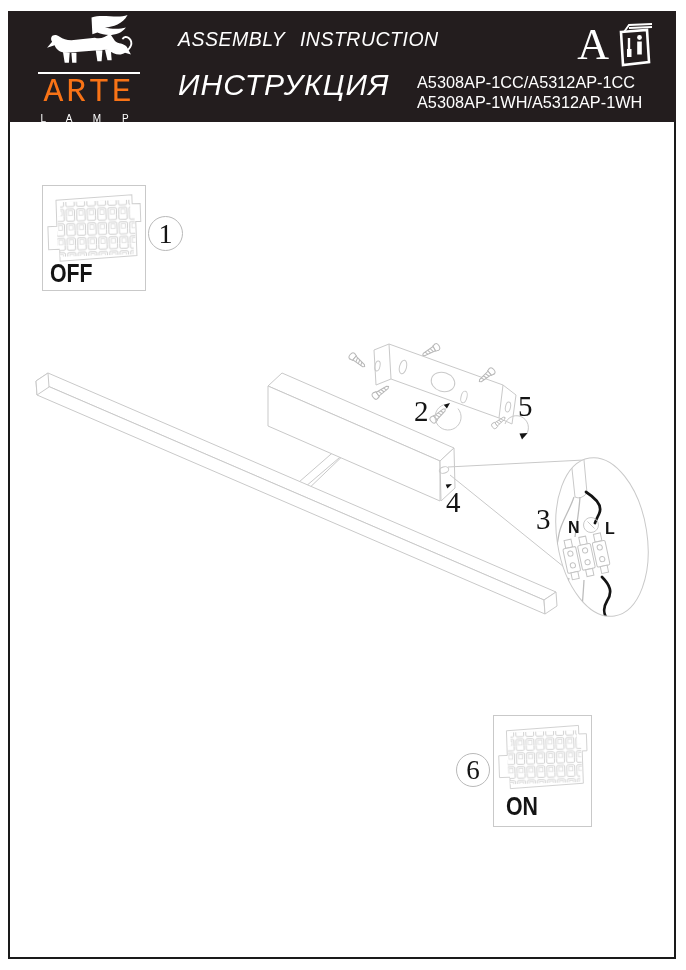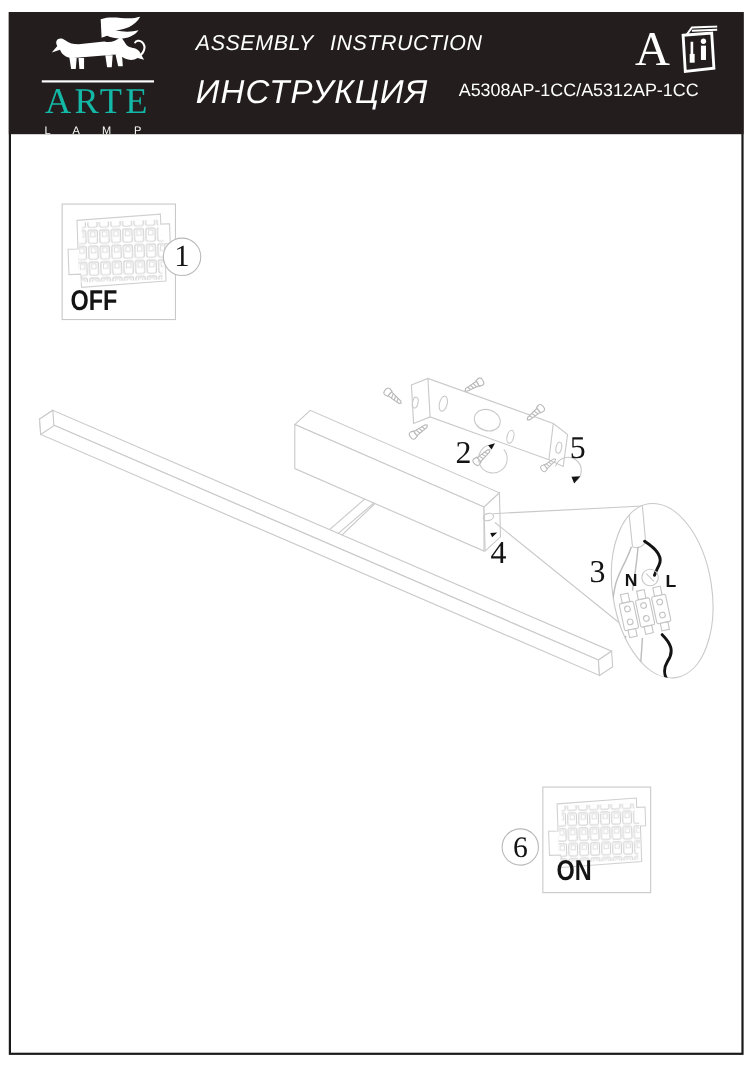--- a/index.html
+++ b/index.html
@@ -5,34 +5,34 @@
   html,body{margin:0;padding:0;background:#fff;}
   .page{position:relative;width:686px;height:970px;background:#ffffff;
         font-family:"Liberation Sans",sans-serif;overflow:hidden;}
   .frame{position:absolute;left:8px;top:11px;width:668px;height:948px;
          border:2px solid #1a1a1a;box-sizing:border-box;}
   
   .header{position:absolute;left:8px;top:11px;width:668px;height:111px;
           background:#231d1e;color:#fff;box-sizing:border-box;}
   .logo{position:absolute;left:24px;top:4px;width:114px;text-align:center;}
   .logo-line{width:102px;height:2px;background:#fff;margin:1px auto 0 auto;}
-  .brand-name{font-family:Liberation Serif, serif;font-size:33px;letter-spacing:3px;
-              margin-top:0px;color:#14b8a6;}
+  .brand-name{font-family:Liberation Mono, monospace;font-size:33px;letter-spacing:3px;
+              margin-top:0px;color:#f97316;}
   .brand-sub{font-size:10px;letter-spacing:9px;margin-top:2px;color:#fff;white-space:nowrap;text-align:center;}
   .titles{position:absolute;left:170px;top:17px;font-style:italic;}
   .t-en{font-size:19.5px;letter-spacing:0.5px;word-spacing:9px;white-space:nowrap;}
   .t-ru{font-size:30px;letter-spacing:1px;margin-top:17px;white-space:nowrap;}
   .models{position:absolute;left:409px;top:62px;font-size:16.3px;line-height:19.5px;
           white-space:nowrap;}
   .a-block{position:absolute;right:20px;top:12px;display:flex;align-items:flex-start;gap:7px;}
   .a-letter{font-family:"Liberation Serif",serif;font-size:44px;line-height:44px;}
   
   .stepbox{position:absolute;background:#fff;border:1px solid #c9c9c9;box-sizing:border-box;}
-  #step1-box{left:56px;top:185px;width:104px;height:106px;}
-  #step6-box{left:493px;top:715px;width:99px;height:97px;}
+  #step1-box{left:42px;top:185px;width:104px;height:106px;}
+  #step6-box{left:493px;top:715px;width:99px;height:112px;}
   .switch-label{position:absolute;left:7px;bottom:1px;font-weight:bold;font-size:26px;
                 color:#141414;transform:scaleX(0.82);transform-origin:left center;
                 letter-spacing:0px;}
   #step6-box .switch-label{left:12px;bottom:4px;}
   .circle-num{position:absolute;border:1.5px solid #b9b9b9;border-radius:50%;background:#fff;
               display:flex;align-items:center;justify-content:center;
               font-family:"Liberation Serif",serif;color:#141414;}
   #circle-1{left:148px;top:216px;width:33px;height:33px;font-size:28px;}
   #circle-6{left:456px;top:753px;width:32px;height:32px;font-size:27px;}
   
@@ -70,20 +70,21 @@
       <div class="brand-sub">L A M P</div>
     </div>
 
     <div class="titles">
       <div class="t-en">ASSEMBLY INSTRUCTION</div>
       <div class="t-ru">ИНСТРУКЦИЯ</div>
     </div>
 
     <div class="models">
       <div>A5308AP-1CC/A5312AP-1CC</div>
+      <div>A5308AP-1WH/A5312AP-1WH</div>
     </div>
 
     <div class="a-block">
       <span class="a-letter">A</span>
       <svg width="40" height="44" viewBox="0 0 40 44">
         <path d="M8,9 L13,2 L36,1 M13,5 L36,4" stroke="#ffffff" stroke-width="1.8" fill="none"></path>
         <polygon points="5,9 31,7 33,39 7,42" fill="none" stroke="#ffffff" stroke-width="2.6"></polygon>
         <line x1="13" y1="15" x2="13" y2="26" stroke="#ffffff" stroke-width="2.4"></line>
         <rect x="11" y="26" width="4.5" height="8" fill="#ffffff"></rect>
         <circle cx="23.5" cy="14.5" r="2.4" fill="#ffffff"></circle>

